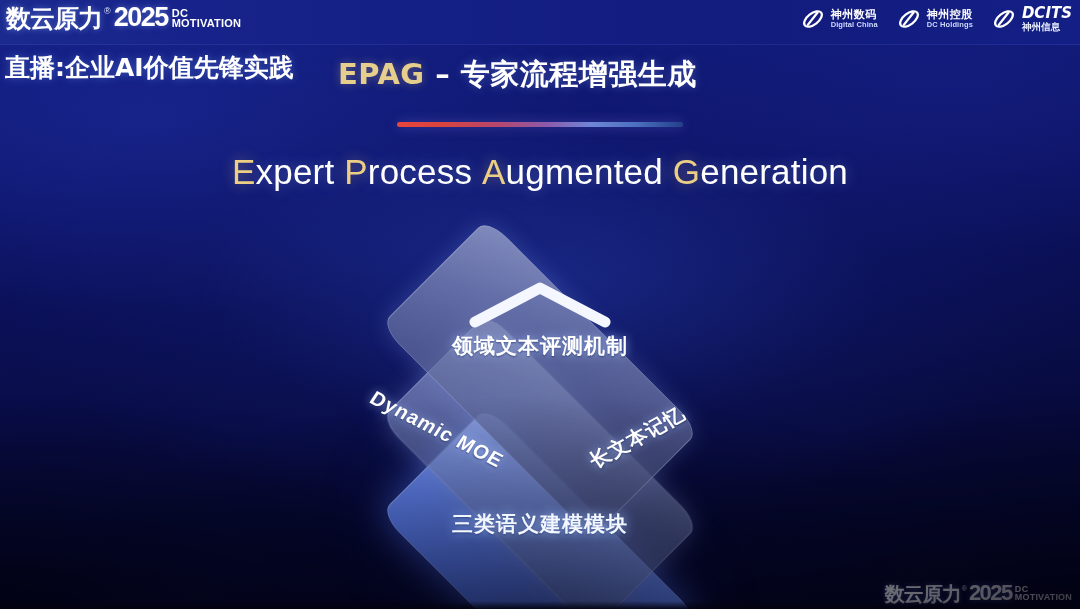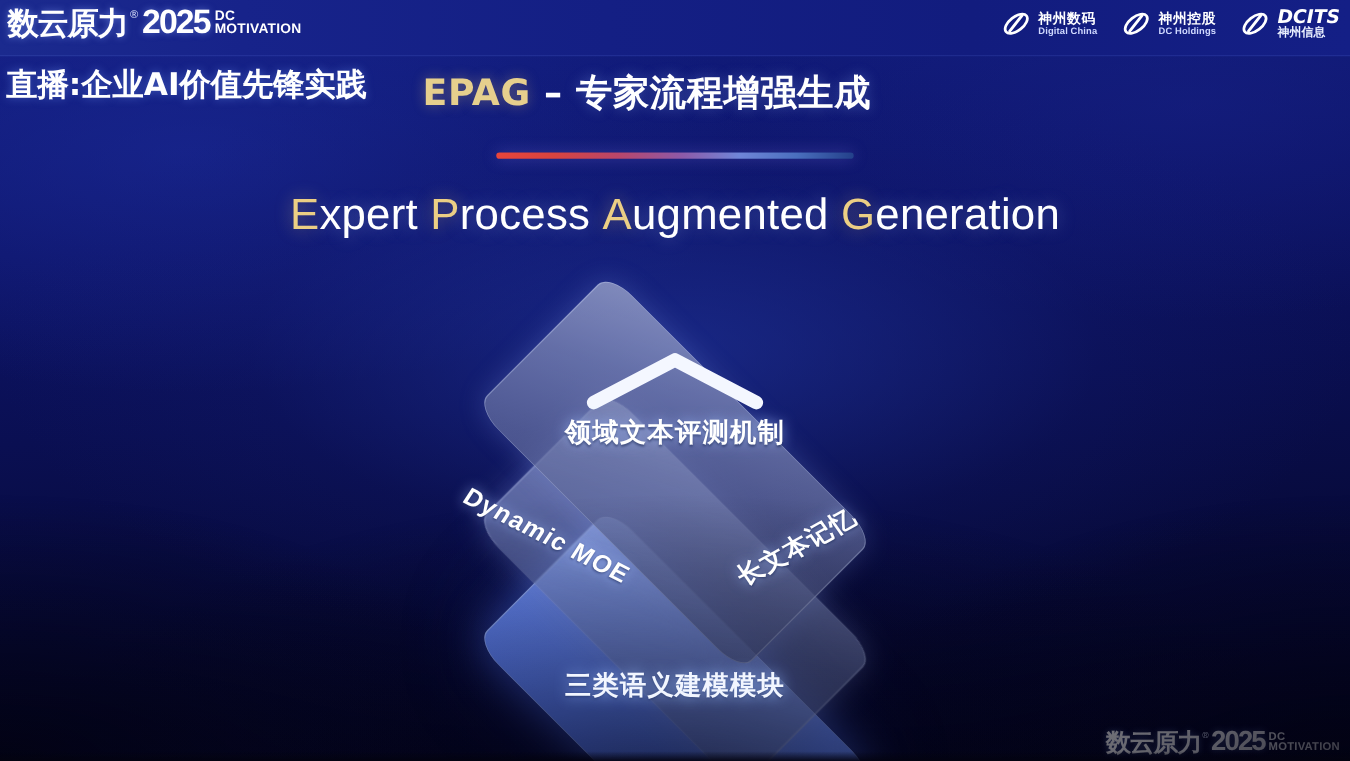--- a/index.html
+++ b/index.html
@@ -168,21 +168,20 @@
   }
   #lblTop{
     left:50%; transform:translateX(-50%);
     top:104px; font-size:21px; letter-spacing:1px;
   }
   #lblBottom{
     left:50%; transform:translateX(-50%);
     top:282px; font-size:21px; letter-spacing:1px;
     color:#f2f6ff;
     text-shadow:0 0 12px rgba(150,185,255,.9), 0 1px 2px rgba(10,20,60,.55);
-    margin-top:24px;
   }
   
   #lblMoe{
     left:88px; top:190px; font-size:20px; letter-spacing:1px;
     transform:rotate(27deg) skewX(-6deg);
     font-weight:600;
     font-family:"Liberation Sans","DejaVu Sans",sans-serif;
   }
   #lblMem{
     left:309px; top:196px; font-size:20px; letter-spacing:1px;

